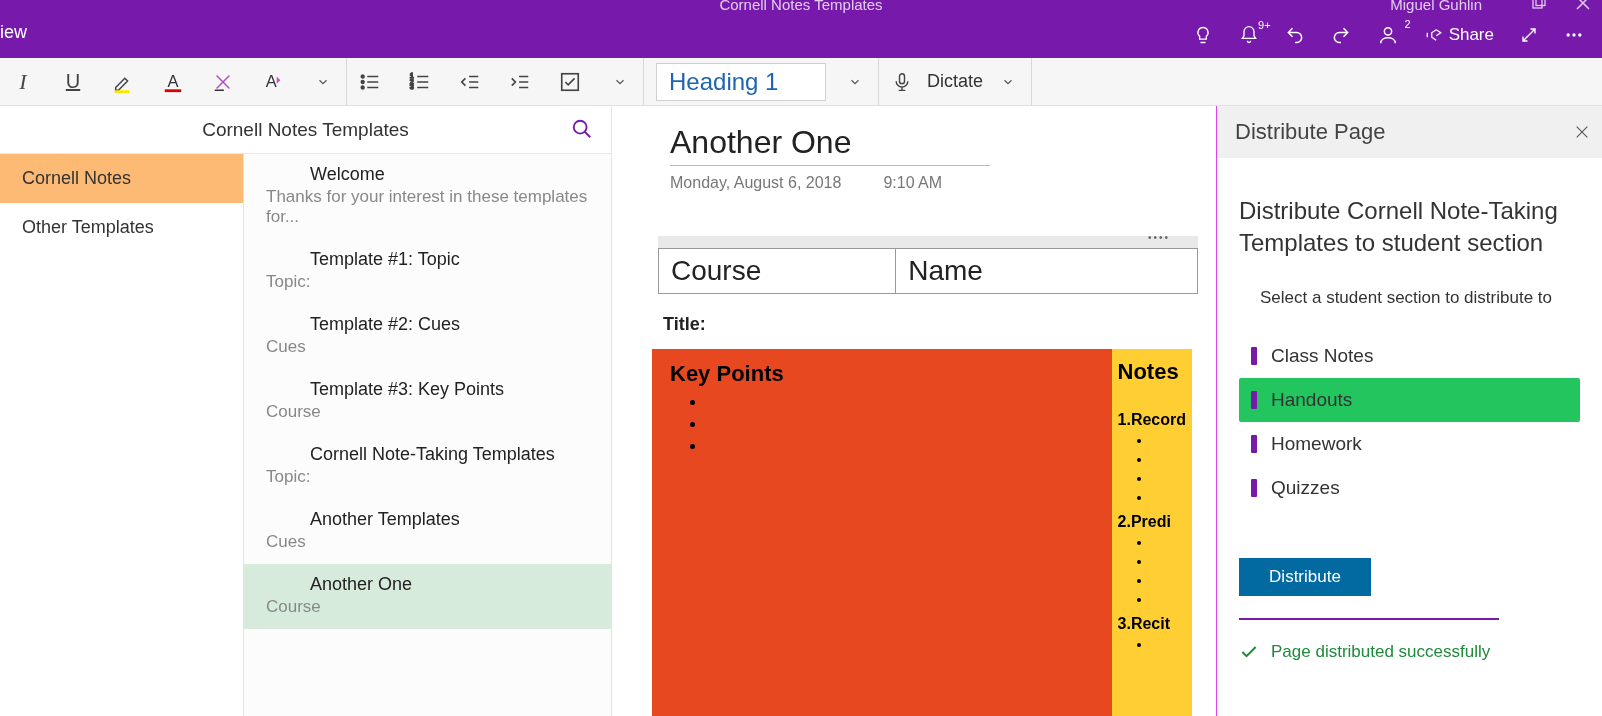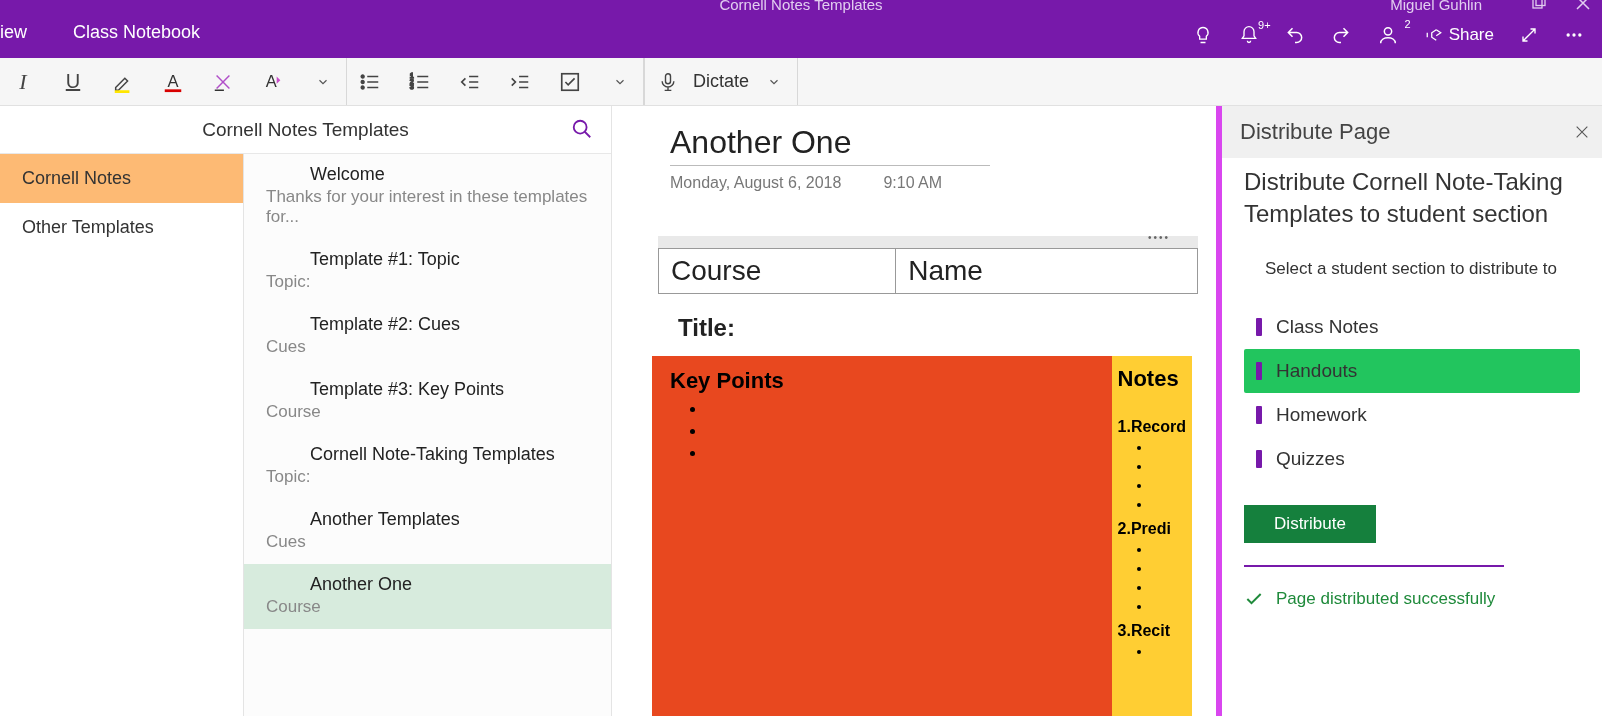--- a/index.html
+++ b/index.html
@@ -38,39 +38,39 @@
   .page-item.active { background: #d7ebdd; }
   .canvas-col { flex: 1; padding: 18px 0 0 58px; overflow: hidden; position: relative; }
   .page-title-input { font-size: 32px; color: #222; border: none; outline: none; width: 480px; }
   .meta-row { display: flex; gap: 42px; margin-top: 8px; font-size: 16px; color: #777; border-top: 0; }
   .meta-row span:first-child { padding-bottom: 4px; }
   .container-box { margin-top: 40px; width: 540px; margin-left: -12px; }
   .drag-handle { height: 12px; background: #e9e9e9; position: relative; }
   .drag-handle .dots { position: absolute; right: 28px; top: -4px; color: #666; letter-spacing: 2px; font-size: 10px; }
   .cn-table { border-collapse: collapse; width: 100%; }
   .cn-table td { border: 1px solid #999; padding: 6px 12px; font-size: 28px; }
-  .title-lbl { font-size: 24px; font-weight: 700; margin: 20px 0 14px 20px; }
+  .title-lbl { font-size: 18px; font-weight: 700; margin: 20px 0 14px 5px; }
   .notes-table { width: 540px; margin-left: -6px; }
   .kp-cell { background: #e8481f; color: #000; vertical-align: top; padding: 12px 18px; width: 460px; font-size: 22px; font-weight: 700; }
   .kp-cell ul { margin: 6px 0 0 36px; font-weight: 400; font-size: 16px; }
   .kp-cell ul li { margin: 4px 0; }
   .notes-cell { background: #ffce33; color: #000; vertical-align: top; padding: 10px 6px 10px 6px; font-size: 22px; font-weight: 700; width: 80px; overflow: hidden; }
   .notes-cell .step { font-size: 16px; font-weight: 700; margin-top: 8px; white-space: nowrap; }
   .notes-cell ul { margin: 2px 0 0 34px; font-size: 14px; font-weight: 400; }
   .notes-cell ul li { margin: 3px 0; }
-  .side-panel { width: 386px; border-left: 6px solid #d946ef; display: flex; flex-direction: column; background: #f8f8f8; }
+  .side-panel { width: 386px; border-left: 1px solid #d946ef; display: flex; flex-direction: column; background: #f8f8f8; }
   .side-header { height: 52px; display: flex; align-items: center; justify-content: space-between; padding: 0 2px 0 18px; font-size: 22px; color: #444; background: #f0f0f0; }
-  .side-body { flex: 1; background: #fff; margin: 0; padding: 8px 22px 0 22px; overflow: hidden; display: flex; flex-direction: column; }
+  .side-body { flex: 1; background: #fff; margin: 0; padding: 37px 22px 0 22px; overflow: hidden; display: flex; flex-direction: column; }
   .side-title { font-size: 24px; color: #333; line-height: 1.35; }
   .side-instr { font-size: 17px; color: #333; margin-top: 28px; margin-left: 21px; }
   .sec-list { margin-top: 26px; display: flex; flex-direction: column; }
   .sec-row { display: flex; align-items: center; gap: 14px; height: 44px; padding: 0 12px; font-size: 19px; color: #333; border-radius: 2px; }
   .sec-row.selected { background: #22c55e; }
   .sec-tab { width: 6px; height: 18px; background: #7719AA; border-radius: 1px; display: inline-block; }
-  .dist-btn { margin-top: 24px; width: 132px; height: 38px; background: #15803d; color: #fff; display: flex; align-items: center; justify-content: center; font-size: 17px; }
+  .dist-btn { margin-top: 48px; width: 132px; height: 38px; background: #0369a1; color: #fff; display: flex; align-items: center; justify-content: center; font-size: 17px; }
   .purple-line { height: 2px; background: #7719AA; margin-top: 22px; width: 260px; }
   .success-row { display: flex; align-items: center; gap: 12px; color: #1f8a3b; font-size: 17px; margin-top: 22px; }
   svg { display: block; }
 </style>
 </head>
 <body>
 
 <div class="purple-bar title-strip">
   <span class="app-title">Cornell Notes Templates</span>
   <span class="user-name">Miguel Guhlin</span>
@@ -83,21 +83,20 @@
   <span class="win-btn" style="right:12px">
     <svg width="14" height="14" viewBox="0 0 14 14">
         <path d="M1 1 L13 13 M13 1 L1 13" stroke="#e2cdf0" stroke-width="1.5"></path>
       </svg>
   </span>
 </div>
 
 <div class="purple-bar tabs-row">
   <div class="tabs-left">
     <span class="tab-iew">iew</span>
-    <span class="tab-item">Class Notebook</span>
   </div>
   <div class="tabs-right">
     <span class="icon">
       <svg width="20" height="20" viewBox="0 0 24 24" fill="none" stroke="#fff" stroke-width="1.6">
           <path d="M9 21h6M10 17h4M12 3a6 6 0 0 0-4 10.5V17h8v-3.5A6 6 0 0 0 12 3z"></path>
         </svg>
     </span>
     <span class="icon">
       <svg width="20" height="20" viewBox="0 0 24 24" fill="none" stroke="#fff" stroke-width="1.6">
           <path d="M6 8a6 6 0 1 1 12 0v5l2 3H4l2-3V8zM10 19a2 2 0 0 0 4 0"></path>
@@ -210,20 +209,28 @@
           <path d="M7 12l3 3 7-7"></path>
         </svg>
     </span>
     <span class="rb-icon">
       <svg width="14" height="14" viewBox="0 0 24 24" fill="none" stroke="#555" stroke-width="2">
           <path d="M6 9l6 6 6-6"></path>
         </svg>
     </span>
   </div>
   <div class="sep"></div>
+  <div class="grp" style="gap:18px">
+    <div class="heading-box">Heading 1</div>
+    <span class="rb-icon">
+      <svg width="14" height="14" viewBox="0 0 24 24" fill="none" stroke="#555" stroke-width="2">
+          <path d="M6 9l6 6 6-6"></path>
+        </svg>
+    </span>
+  </div>
   <div class="sep"></div>
   <div class="grp">
     <div class="dictate">
       <span class="rb-icon">
         <svg width="20" height="24" viewBox="0 0 24 24" fill="none" stroke="#444" stroke-width="1.7">
             <rect x="9" y="2" width="6" height="12" rx="3"></rect>
             <path d="M5 11a7 7 0 0 0 14 0M12 18v4M8 22h8"></path>
           </svg>
       </span>
       <span>Dictate</span>

